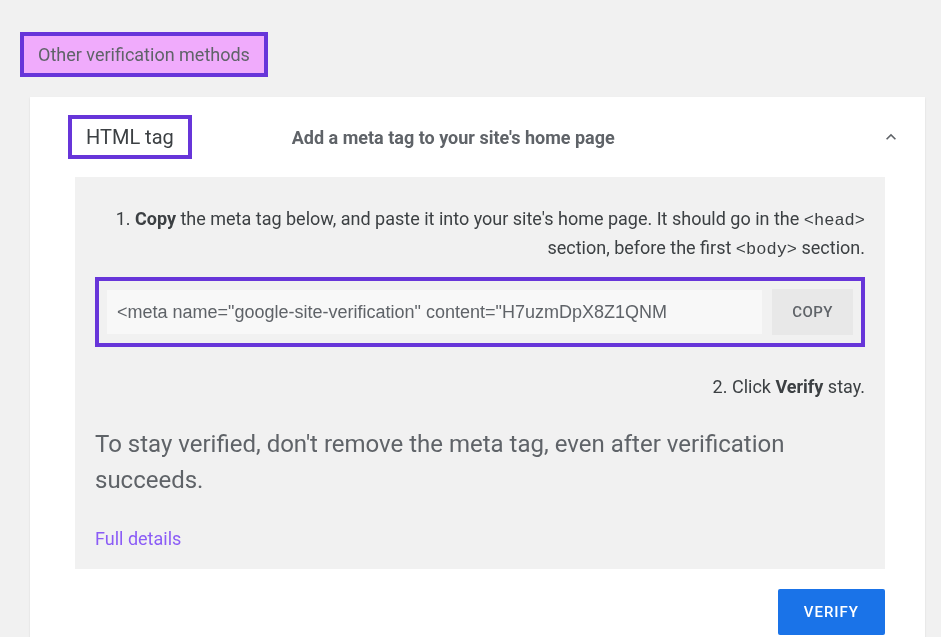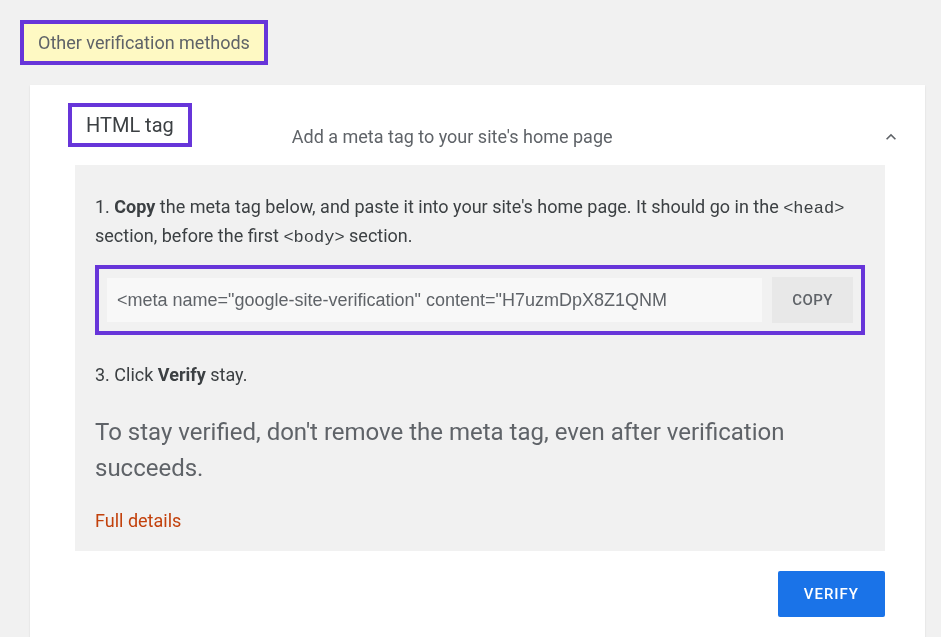--- a/index.html
+++ b/index.html
@@ -13,69 +13,71 @@
       width: 941px;
       height: 637px;
       padding: 20px;
     }
     .section-header {
       display: inline-block;
       font-size: 18px;
       color: #5f6368;
       padding: 8px 14px;
       border: 4px solid #6735d9;
-      background: #fef9c3;
+      background: #f0abfc;
       font-weight: 400;
+      margin-top: 12px;
     }
     .card {
       background: #fff;
       margin-top: 20px;
       margin-left: 10px;
       width: 895px;
       padding: 0;
       box-shadow: 0 1px 2px rgba(0,0,0,0.1);
     }
     .card-header {
       display: flex;
-      align-items: flex-end;
+      align-items: center;
       padding: 18px 24px 18px 10px;
     }
     .method-name {
       font-size: 20px;
       color: #3c4043;
       padding: 6px 14px;
       border: 4px solid #6735d9;
       margin-left: 28px;
       font-weight: 400;
     }
     .method-desc {
       font-size: 18px;
       color: #5f6368;
       margin-left: 100px;
       flex: 1;
-      font-weight: 400;
+      font-weight: 700;
     }
     .chevron {
       width: 20px;
       height: 20px;
       cursor: pointer;
     }
     .chevron svg {
       fill: #5f6368;
     }
     .card-body {
       background: #f1f1f1;
       margin: 0 40px 20px 45px;
       padding: 28px 20px 20px 20px;
     }
     .step {
       font-size: 18px;
       color: #3c4043;
       line-height: 1.6;
       margin-bottom: 14px;
+      text-align: right;
     }
     .step strong {
       font-weight: 700;
     }
     .code-inline {
       font-family: 'Courier New', monospace;
       color: #3c4043;
       font-size: 17px;
     }
     .copy-row {
@@ -111,25 +113,26 @@
       cursor: pointer;
       font-family: inherit;
     }
     .note {
       font-size: 24px;
       color: #5f6368;
       margin: 24px 0;
       line-height: 1.5;
     }
     .link {
-      color: #c2410c;
+      color: #8b5cf6;
       font-size: 18px;
       text-decoration: none;
       cursor: pointer;
       display: inline-block;
+      margin-top: 6px;
     }
     .card-footer {
       display: flex;
       justify-content: flex-end;
       padding: 0 40px 26px 0;
     }
     .verify-btn {
       background: #1a73e8;
       color: #fff;
       border: none;
@@ -164,21 +167,21 @@
     <p class="step">
       <span>1. </span><strong>Copy</strong><span> the meta tag below, and paste it into your site's home page. It should go in the </span><span class="code-inline">&lt;head&gt;</span><span> section, before the first </span><span class="code-inline">&lt;body&gt;</span><span> section.</span>
     </p>
 
     <div class="copy-row">
       <input type="text" class="meta-input" readonly="" value="&lt;meta name=&quot;google-site-verification&quot; content=&quot;H7uzmDpX8Z1QNM" style="">
       <button class="copy-btn">COPY</button>
     </div>
 
     <p class="step">
-      <span>3. Click </span><strong>Verify</strong><span> stay.</span>
+      <span>2. Click </span><strong>Verify</strong><span> stay.</span>
     </p>
 
     <p class="note">To stay verified, don't remove the meta tag, even after verification succeeds.</p>
 
     <a class="link">Full details</a>
   </div>
 
   <div class="card-footer">
     <button class="verify-btn">VERIFY</button>
   </div>

